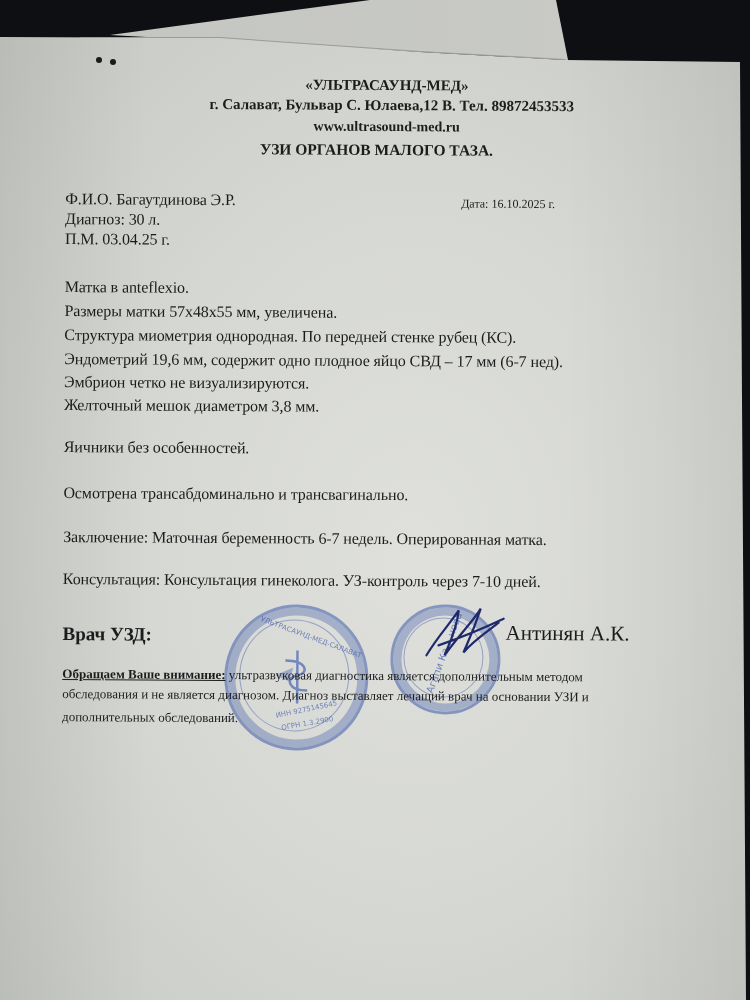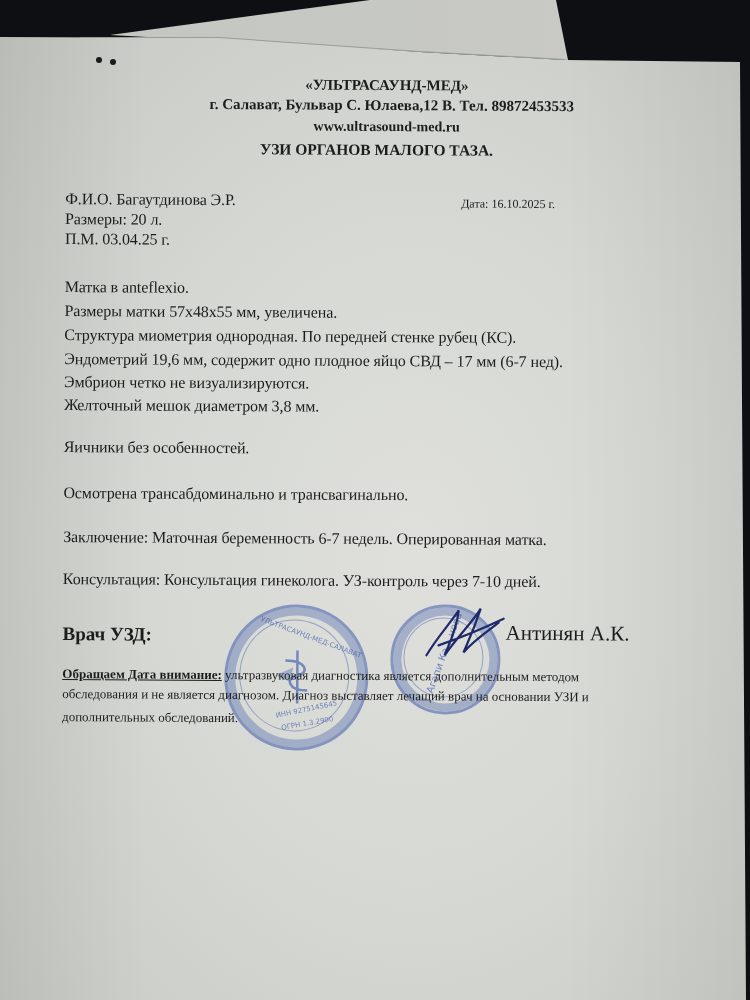--- a/index.html
+++ b/index.html
@@ -86,21 +86,21 @@
   <div class="center-block hdr1">«УЛЬТРАСАУНД-МЕД»</div>
   <div class="center-block hdr2">г. Салават, Бульвар С. Юлаева,12 В. Тел. 89872453533</div>
   <div class="center-block hdr3">www.ultrasound-med.ru</div>
   <div class="center-block hdr4">УЗИ ОРГАНОВ МАЛОГО ТАЗА.</div>
 
   <div class="line" style="top:192px">
     <span class="b">Ф.И.О</span><span>. Багаутдинова Э.Р.</span>
   </div>
   <div class="date">Дата: 16.10.2025 г.</div>
   <div class="line" style="top:212px">
-    <span class="b">Размеры</span><span>:  20 л.</span>
+    <span class="b">Диагноз</span><span>:  30 л.</span>
   </div>
   <div class="line" style="top:232px">
     <span class="b">П.М</span><span>. 03.04.25 г.</span>
   </div>
 
   <div class="line" style="top:280px">Матка в anteflexio.</div>
   <div class="line" style="top:304px">Размеры матки 57x48x55 мм, увеличена.</div>
   <div class="line" style="top:328px">Структура миометрия однородная. По передней стенке рубец (КС).</div>
   <div class="line" style="top:352px">Эндометрий 19,6 мм, содержит одно плодное яйцо СВД – 17 мм (6-7 нед).</div>
   <div class="line" style="top:375px">Эмбрион четко не визуализируются.</div>
@@ -133,17 +133,17 @@
   <div class="stamp stamp2">
     <div class="stamp-inner" style="left:10px;top:10px;width:78px;height:78px"></div>
     <div class="stamp-text" style="left:8px;top:40px;transform:rotate(-70deg);font-size:10px">Агапи Ка... нова</div>
   </div>
 
   <svg class="signature" width="90" height="70" viewBox="0 0 90 70">
     <path d="M8 55 C20 35 30 25 40 10 C38 30 30 45 26 55 C40 35 55 20 62 8 C55 30 50 40 45 52 C55 40 70 30 80 22 M20 45 C40 38 60 30 85 18" fill="none" stroke="#1f2a6b" stroke-width="2.2" stroke-linecap="round"></path>
   </svg>
 
   <div class="note" style="top:668px">
-    <u>Обращаем Дата внимание:</u><span> ультразвуковая диагностика является дополнительным методом</span>
+    <u>Обращаем Ваше внимание:</u><span> ультразвуковая диагностика является дополнительным методом</span>
   </div>
   <div class="note" style="top:688px">обследования и не является диагнозом. Диагноз выставляет лечащий врач на основании УЗИ и</div>
   <div class="note" style="top:711px">дополнительных обследований.</div>
 </div>
 
 </body></html>

